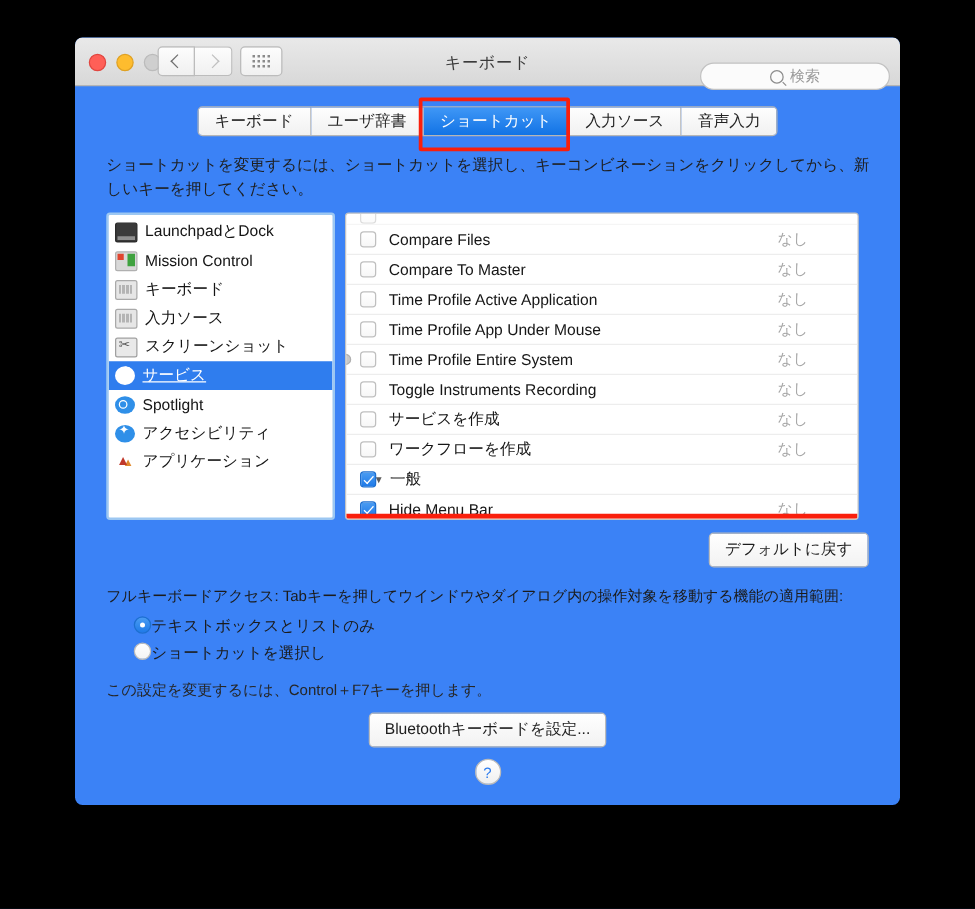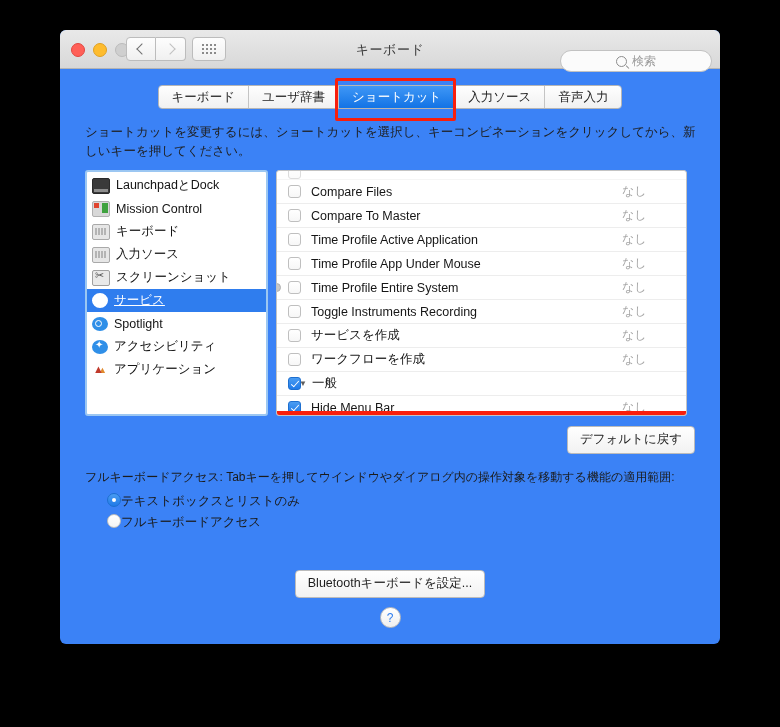--- a/index.html
+++ b/index.html
@@ -592,24 +592,25 @@
 
     <div class="fullkbd">フルキーボードアクセス: Tabキーを押してウインドウやダイアログ内の操作対象を移動する機能の適用範囲:</div>
 
     <div class="radios">
       <div class="radiorow">
         <span class="radio on"></span>
         <span>テキストボックスとリストのみ</span>
       </div>
       <div class="radiorow">
         <span class="radio"></span>
-        <span>フルキーボードアクセス</span>
+        <span>ショートカットを選択し</span>
       </div>
     </div>
 
+    <div class="hintline">この設定を変更するには、Control＋F7キーを押します。</div>
   </div>
 
   <div class="footer">
     <div class="btn">Bluetoothキーボードを設定...</div>
     <div class="helpbtn">?</div>
   </div>
 
 </div>
 
 </body></html>

